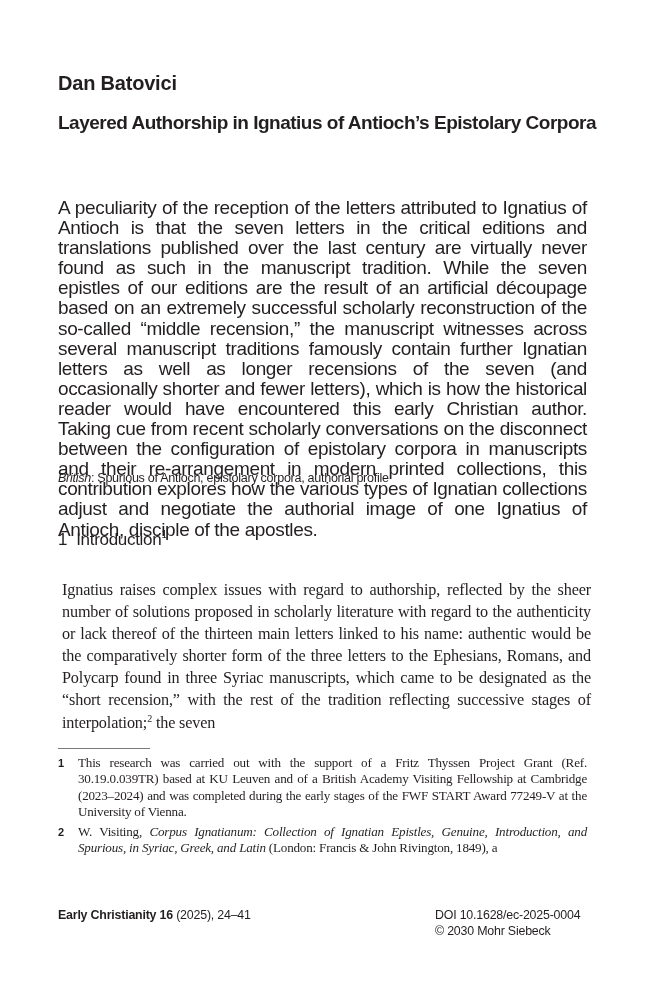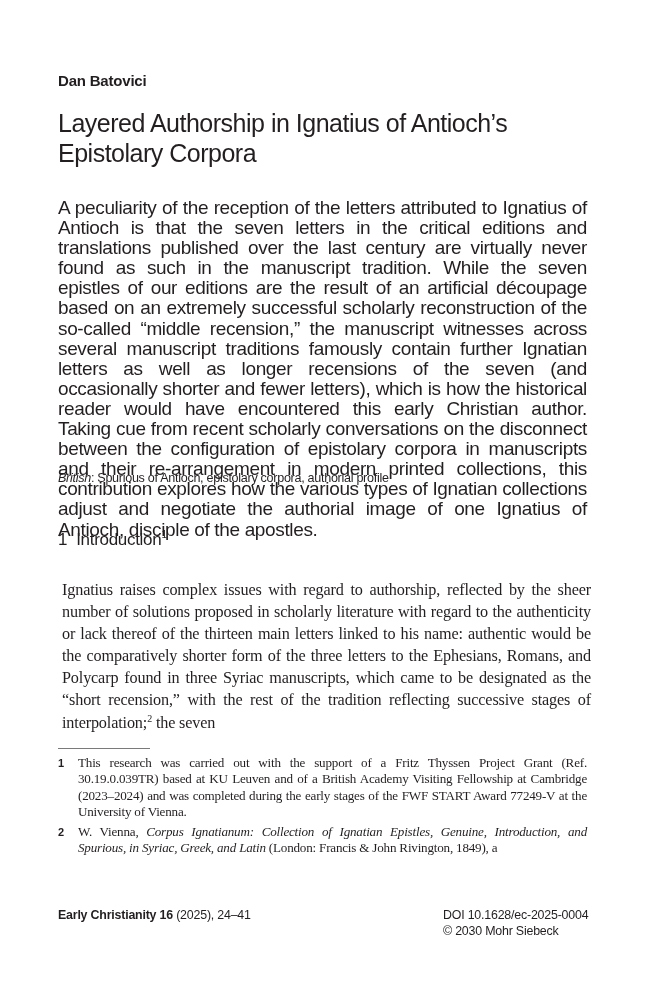--- a/index.html
+++ b/index.html
@@ -14,31 +14,31 @@
       overflow: hidden;
       color: #231f20;
     }
     .sans { font-family: "Liberation Sans", "DejaVu Sans", sans-serif; }
     .serif { font-family: "Liberation Serif", "DejaVu Serif", serif; }
 
     .author {
       position: absolute;
       left: 58px;
       top: 72px;
-      font-size: 15px;
+      font-size: 20px;
       font-weight: bold;
       letter-spacing: -0.2px;
     }
     .title {
       position: absolute;
       left: 58px;
       top: 108px;
       width: 540px;
-      font-size: 25px;
-      font-weight: normal;
+      font-size: 19px;
+      font-weight: bold;
       line-height: 30px;
       letter-spacing: -0.5px;
       margin: 0;
     }
     .abstract {
       position: absolute;
       left: 58px;
       top: 198px;
       width: 529px;
       font-size: 19px;
@@ -127,21 +127,20 @@
       letter-spacing: -0.2px;
     }
     .journal-left b { font-weight: bold; }
     .journal-right {
       position: absolute;
       left: 435px;
       top: 908px;
       font-size: 12.4px;
       line-height: 15.5px;
       letter-spacing: -0.2px;
-      margin-left: 8px;
     }
   </style>
 </head>
 <body>
 
 <div class="author sans">Dan Batovici</div>
 
 <h1 class="title sans">Layered Authorship in Ignatius of Antioch’s Epistolary Corpora</h1>
 
 <p class="abstract sans">A peculiarity of the reception of the letters attributed to Ignatius of Antioch is that the seven letters in the critical editions and translations published over the last century are virtually never found as such in the manuscript tradition. While the seven epistles of our editions are the result of an artificial découpage based on an extremely suc­cessful scholarly reconstruction of the so-called “middle recension,” the manuscript witnesses across several manuscript traditions famously contain further Ignatian let­ters as well as longer recensions of the seven (and occasionally shorter and fewer let­ters), which is how the historical reader would have encountered this early Christian author. Taking cue from recent scholarly conversations on the disconnect between the configuration of epistolary corpora in manuscripts and their re-arrangement in modern printed collections, this contribution explores how the various types of Igna­tian collections adjust and negotiate the authorial image of one Ignatius of Antioch, disciple of the apostles.</p>
@@ -158,21 +157,21 @@
 
 <div class="fn-rule"></div>
 
 <div class="footnotes serif">
   <div class="footnote">
     <span class="fn-num">1</span>
     <span>This research was carried out with the support of a Fritz Thyssen Project Grant (Ref. 30.19.0.039TR) based at KU Leuven and of a British Academy Visiting Fellowship at Cambridge (2023–2024) and was completed during the early stages of the FWF START Award 77249-V at the University of Vienna.</span>
   </div>
   <div class="footnote">
     <span class="fn-num">2</span>
-    <span>W. Vienna, </span><i>Corpus Ignatianum: Collection of Ignatian Epistles, Genuine, Introduction, and Spurious, in Syriac, Greek, and Latin</i><span> (London: Francis &amp; John Rivington, 1849), a</span>
+    <span>W. Visiting, </span><i>Corpus Ignatianum: Collection of Ignatian Epistles, Genuine, Introduction, and Spurious, in Syriac, Greek, and Latin</i><span> (London: Francis &amp; John Rivington, 1849), a</span>
   </div>
 </div>
 
 <div class="journal-left sans">
   <div><b>Early Christianity 16</b><span> (2025), 24–41</span></div>
 </div>
 
 <div class="journal-right sans">
   <div>DOI 10.1628/ec-2025-0004</div>
   <div>© 2030 Mohr Siebeck</div>

